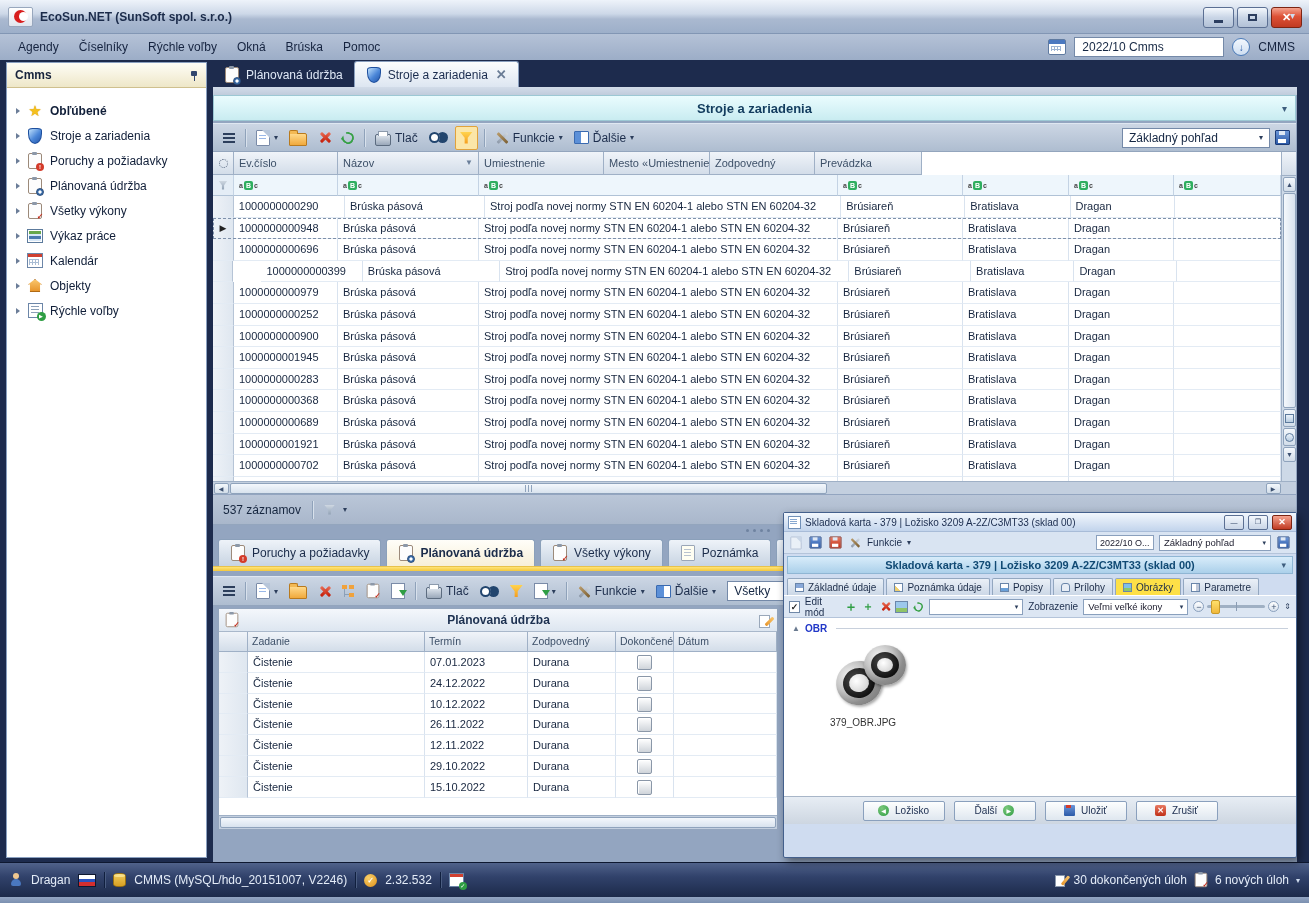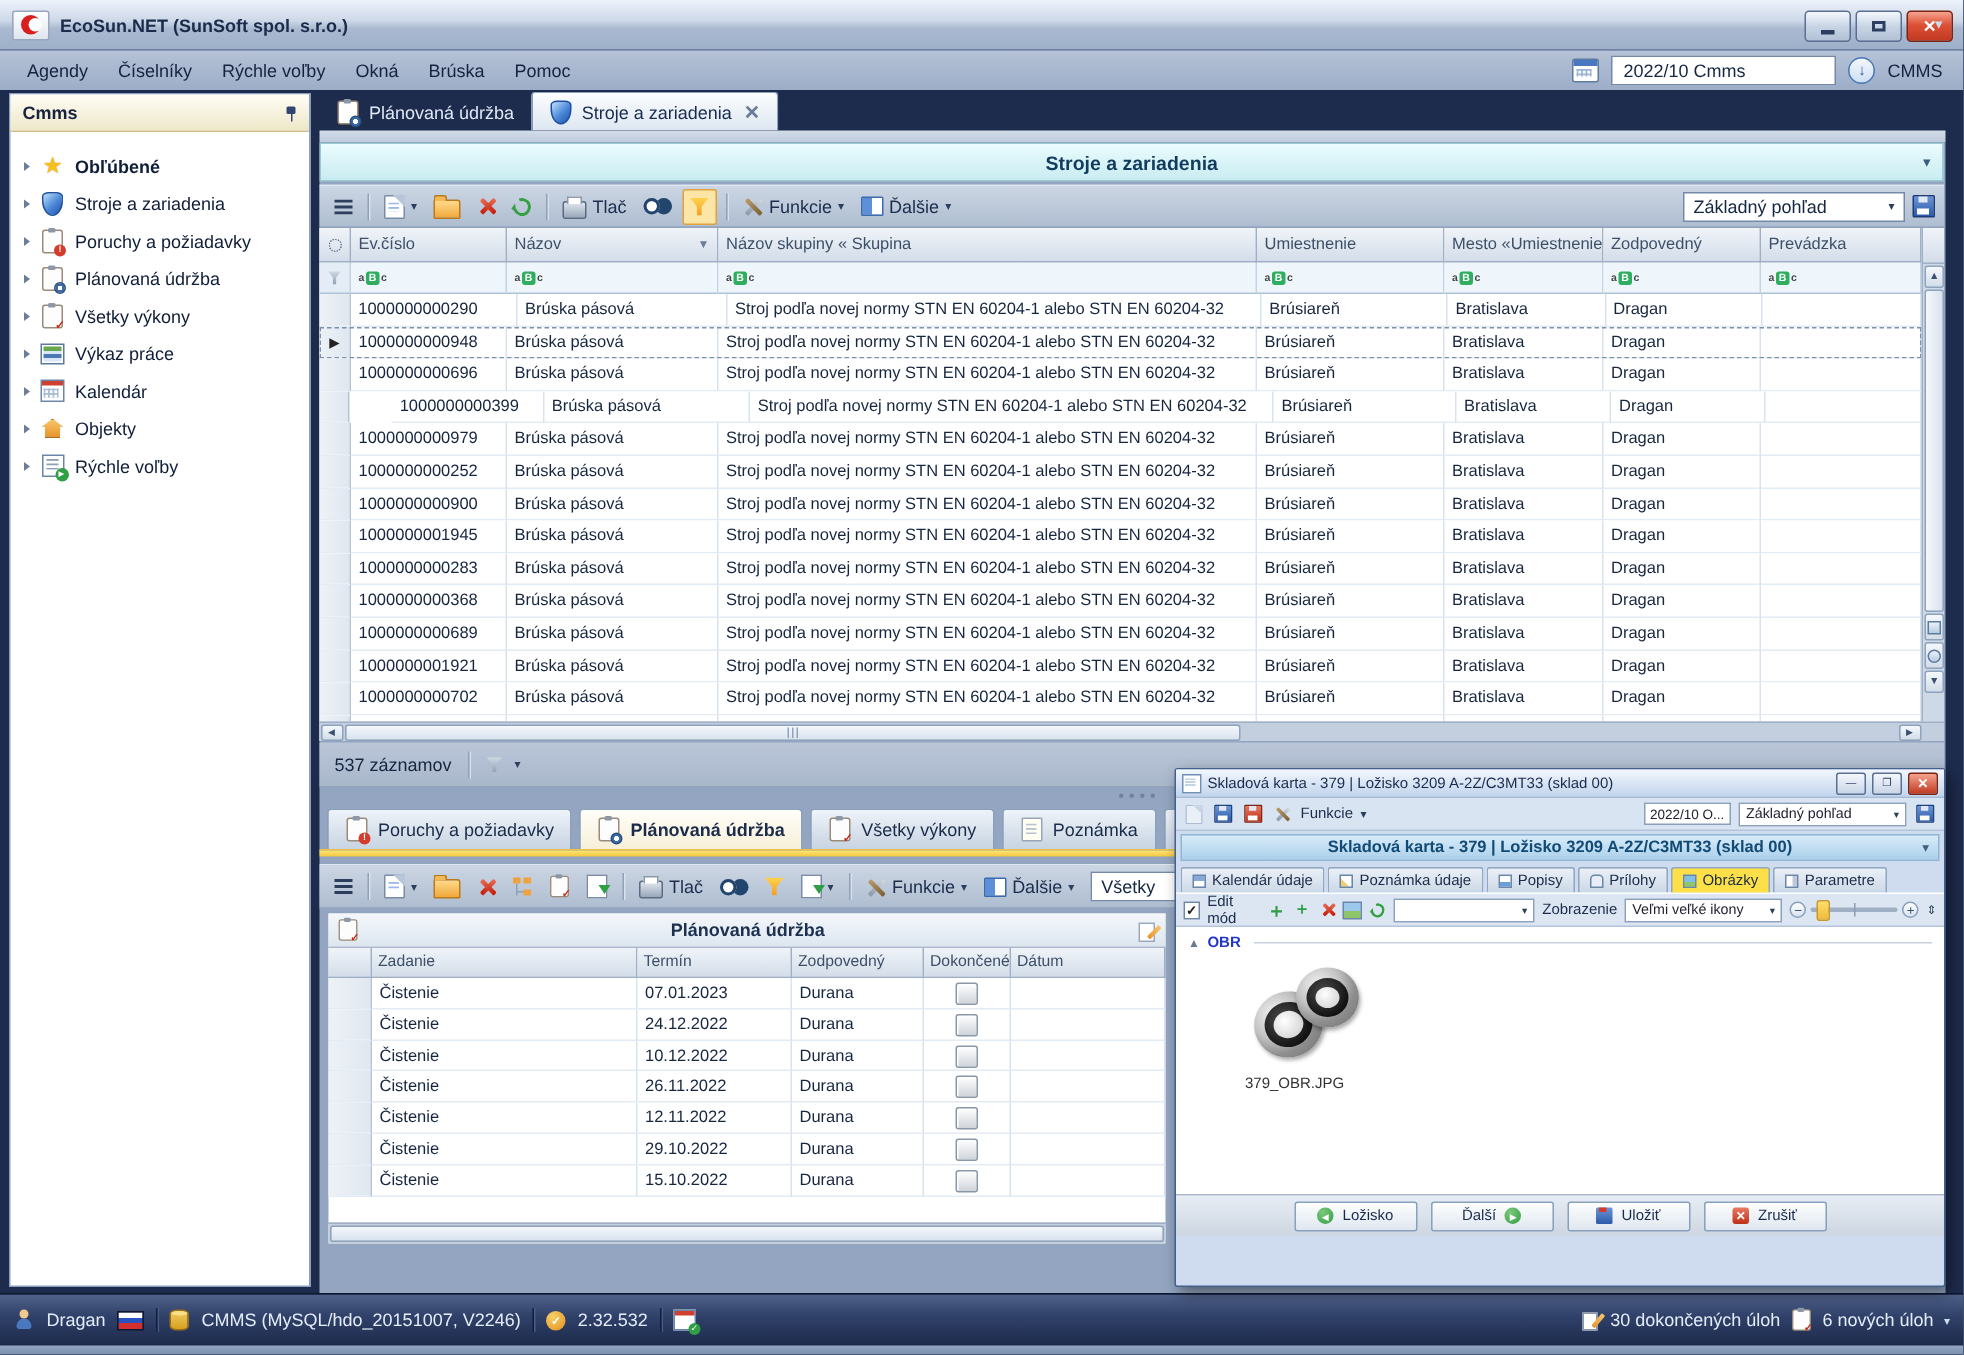--- a/index.html
+++ b/index.html
@@ -440,21 +440,20 @@
         </div>
       <span class="ic-floppy"></span>
     </div>
   </div>
 
   <div id="maingrid" class="abs">
     <div class="gh" id="grid-head">
         <div class="ghc ind"><span class="gear"></span></div>
         <div class="ghc" style="width: 104px;"><span>Ev.číslo</span></div>
         <div class="ghc" style="width: 141px;"><span>Názov</span><span class="sort">▼</span></div>
-        <div class="ghc" style="width: 359px;"><span>Názov skupiny « Skupina</span></div>
         <div class="ghc" style="width: 125px;"><span>Umiestnenie</span></div>
         <div class="ghc" style="width: 106px;"><span>Mesto «Umiestnenie</span></div>
         <div class="ghc" style="width: 105px;"><span>Zodpovedný</span></div>
         <div class="ghc" style="width: 107px;"><span>Prevádzka</span></div>
       </div>
     <div class="gf" id="grid-filter">
         <div class="gfc ind">
           <span class="ic-funnel gray" style="width: 9px; height: 9px;"></span>
         </div>
         <div class="gfc" style="width: 104px;">
@@ -891,21 +890,21 @@
         <span class="ic-floppy sm"></span>
       </div>
     </div>
     <div id="xheader">
       <span>Skladová karta - 379 | Ložisko 3209 A-2Z/C3MT33 (sklad 00)</span>
       <span class="hdr-caret">▾</span>
     </div>
     <div id="xtabs">
         <div class="xtab">
           <span class="xtic t1"></span>
-          <span>Kalendár údaje</span>
+          <span>Základné údaje</span>
         </div>
         <div class="xtab">
           <span class="xtic t2"></span>
           <span>Poznámka údaje</span>
         </div>
         <div class="xtab">
           <span class="xtic t3"></span>
           <span>Popisy</span>
         </div>
         <div class="xtab">

